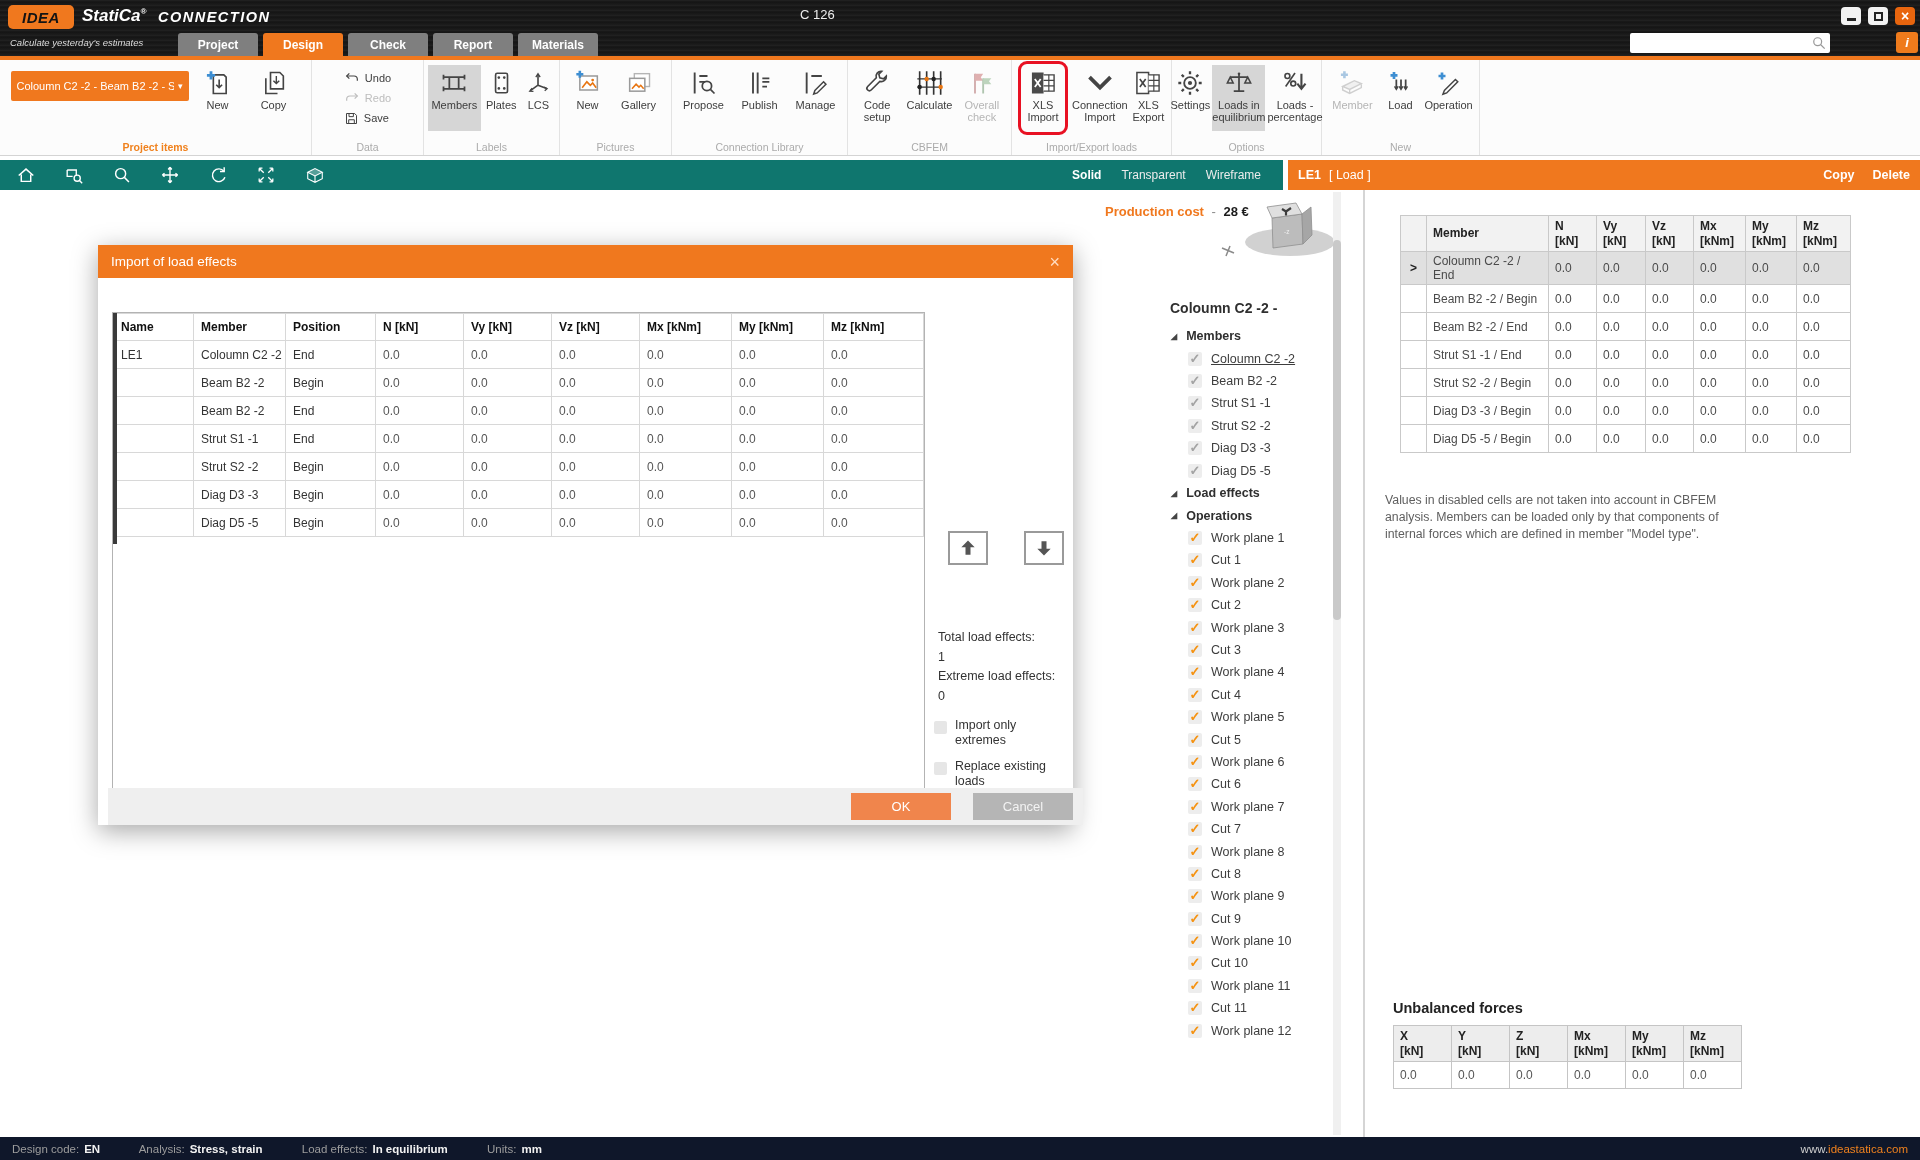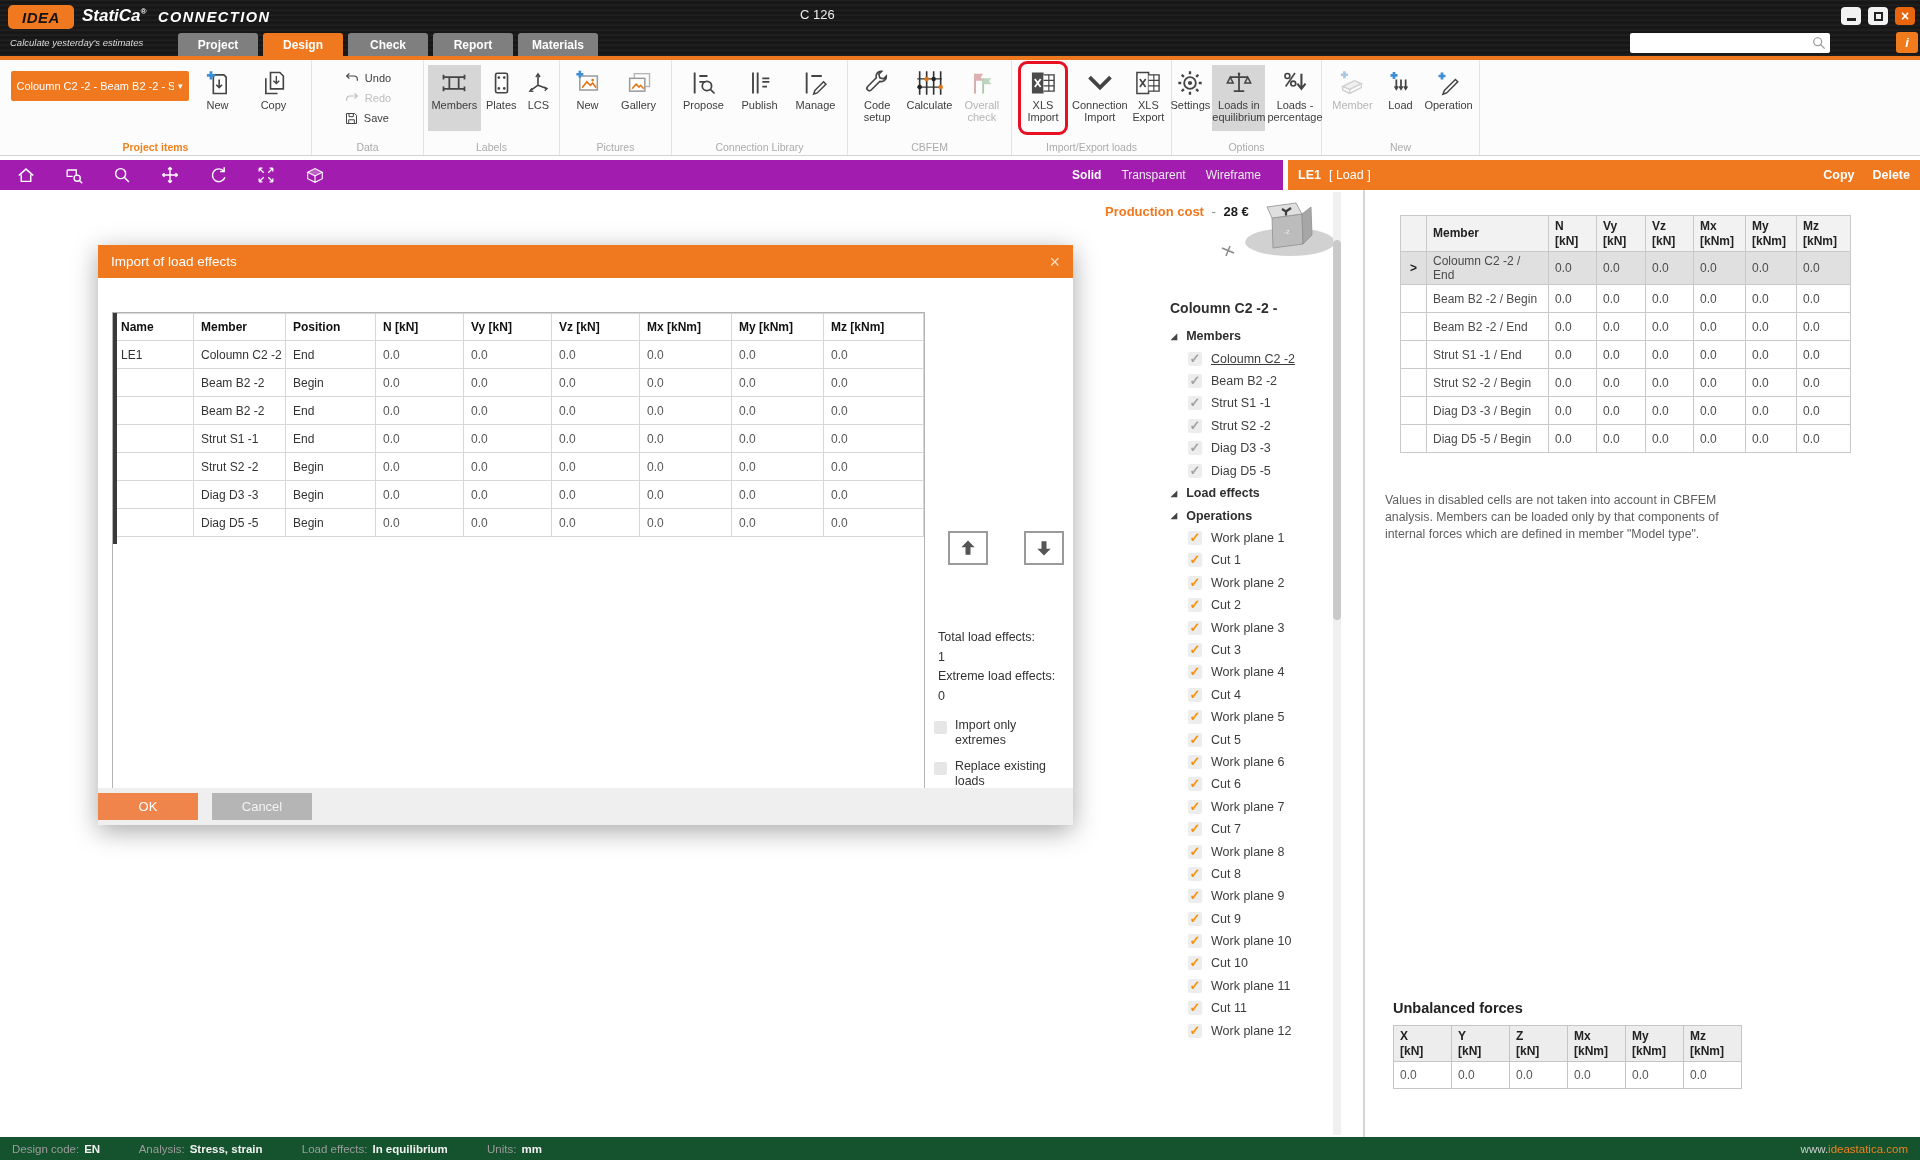--- a/index.html
+++ b/index.html
@@ -48,21 +48,21 @@
   .pdd { width:178px; height:30px; background:#f0781e; border-radius:2px; color:#fff; font-size:11px;
     display:flex; align-items:center; padding:0 6px; margin-top:6px; gap:4px; }
   .pdd-label { flex:1; white-space:nowrap; overflow:hidden; }
   .pdd-caret { font-size:9px; }
   .dstack { display:flex; flex-direction:column; gap:4px; margin-top:5px; align-items:flex-start; }
   .drow { display:flex; align-items:center; gap:5px; height:16px; font-size:11px; color:#3d3d3d; }
   .drow.dis { color:#bdbdbd; }
   .redbox { border:3px solid #e81123; border-radius:9px; margin:-4px 2px 0; padding:1px 0; }
 
   
-  .viewbar { position:absolute; left:0; top:160px; width:1283px; height:30px; background:#a21caf;
+  .viewbar { position:absolute; left:0; top:160px; width:1283px; height:30px; background:#0f766e;
     display:flex; align-items:center; padding:0 16px; gap:28px; }
   .modes { margin-left:auto; display:flex; gap:20px; font-size:12px; color:#ececec; padding-right:6px; }
   .mode.active { font-weight:bold; color:#fff; }
   .phead { position:absolute; left:1288px; top:160px; width:632px; height:30px; background:#f0781e; color:#fff;
     display:flex; align-items:center; padding:0 10px; font-size:12.5px; }
   .phead .nm { font-weight:bold; }
   .phead .tp { margin-left:8px; }
   .phead .acts { margin-left:auto; display:flex; gap:18px; font-weight:bold; }
 
   
@@ -121,28 +121,28 @@
   .dlg-order { position:absolute; left:840px; top:16px; width:128px; font-size:12.4px; color:#333; }
   .dlg-order .otitle { margin-bottom:11px; }
   .order-item { line-height:25.6px; white-space:nowrap; }
   .dlg-arrows { position:absolute; left:850px; top:233px; display:flex; gap:36px; }
   .abtn { width:40px; height:34px; background:#fff; border:2px solid #9a9a9a; display:flex; align-items:center; justify-content:center; }
   .dlg-totals { position:absolute; left:840px; top:330px; font-size:12.5px; color:#333; line-height:19.5px; }
   .dlg-checks { position:absolute; left:836px; top:420px; width:125px; }
   .cbrow { display:flex; gap:8px; margin-bottom:11px; align-items:flex-start; }
   .cbbox { width:13px; height:13px; background:#e6e6e6; border-radius:2px; flex:none; margin-top:3px; }
   .cbl { font-size:12.4px; color:#333; line-height:1.2; }
-  .dlg-footer { position:absolute; left:0; bottom:0; width:100%; height:37px; background:#efefef;
-    display:flex; align-items:center; gap:14px; padding-right:10px; }
+  .dlg-footer { position:absolute; left:10px; bottom:0; width:100%; height:37px; background:#efefef;
+    display:flex; align-items:center; justify-content:flex-end; gap:22px; padding-right:10px; }
   .dbtn { width:100px; height:27px; font-size:13px; display:flex; align-items:center; justify-content:center; }
   .dbtn.ok { background:#f0854c; color:#fff; }
   .dbtn.cancel { background:#b5b5b5; color:#f3f3f3; }
 
   
-  .statusbar { position:absolute; left:0; top:1137px; width:1920px; height:23px; background:#14532d;
+  .statusbar { position:absolute; left:0; top:1137px; width:1920px; height:23px; background:#0f172a;
     display:flex; align-items:center; padding:0 12px; font-size:11.5px; }
   .sitem { margin-right:36px; }
   .slabel { color:#9c9c9c; }
   .sval { color:#f2f2f2; font-weight:bold; margin-left:5px; }
   .site { margin-left:auto; }
   .site .pre { color:#cfcfcf; }
   .site .dom { color:#f0821e; }
 </style>
 </head>
 <body>

